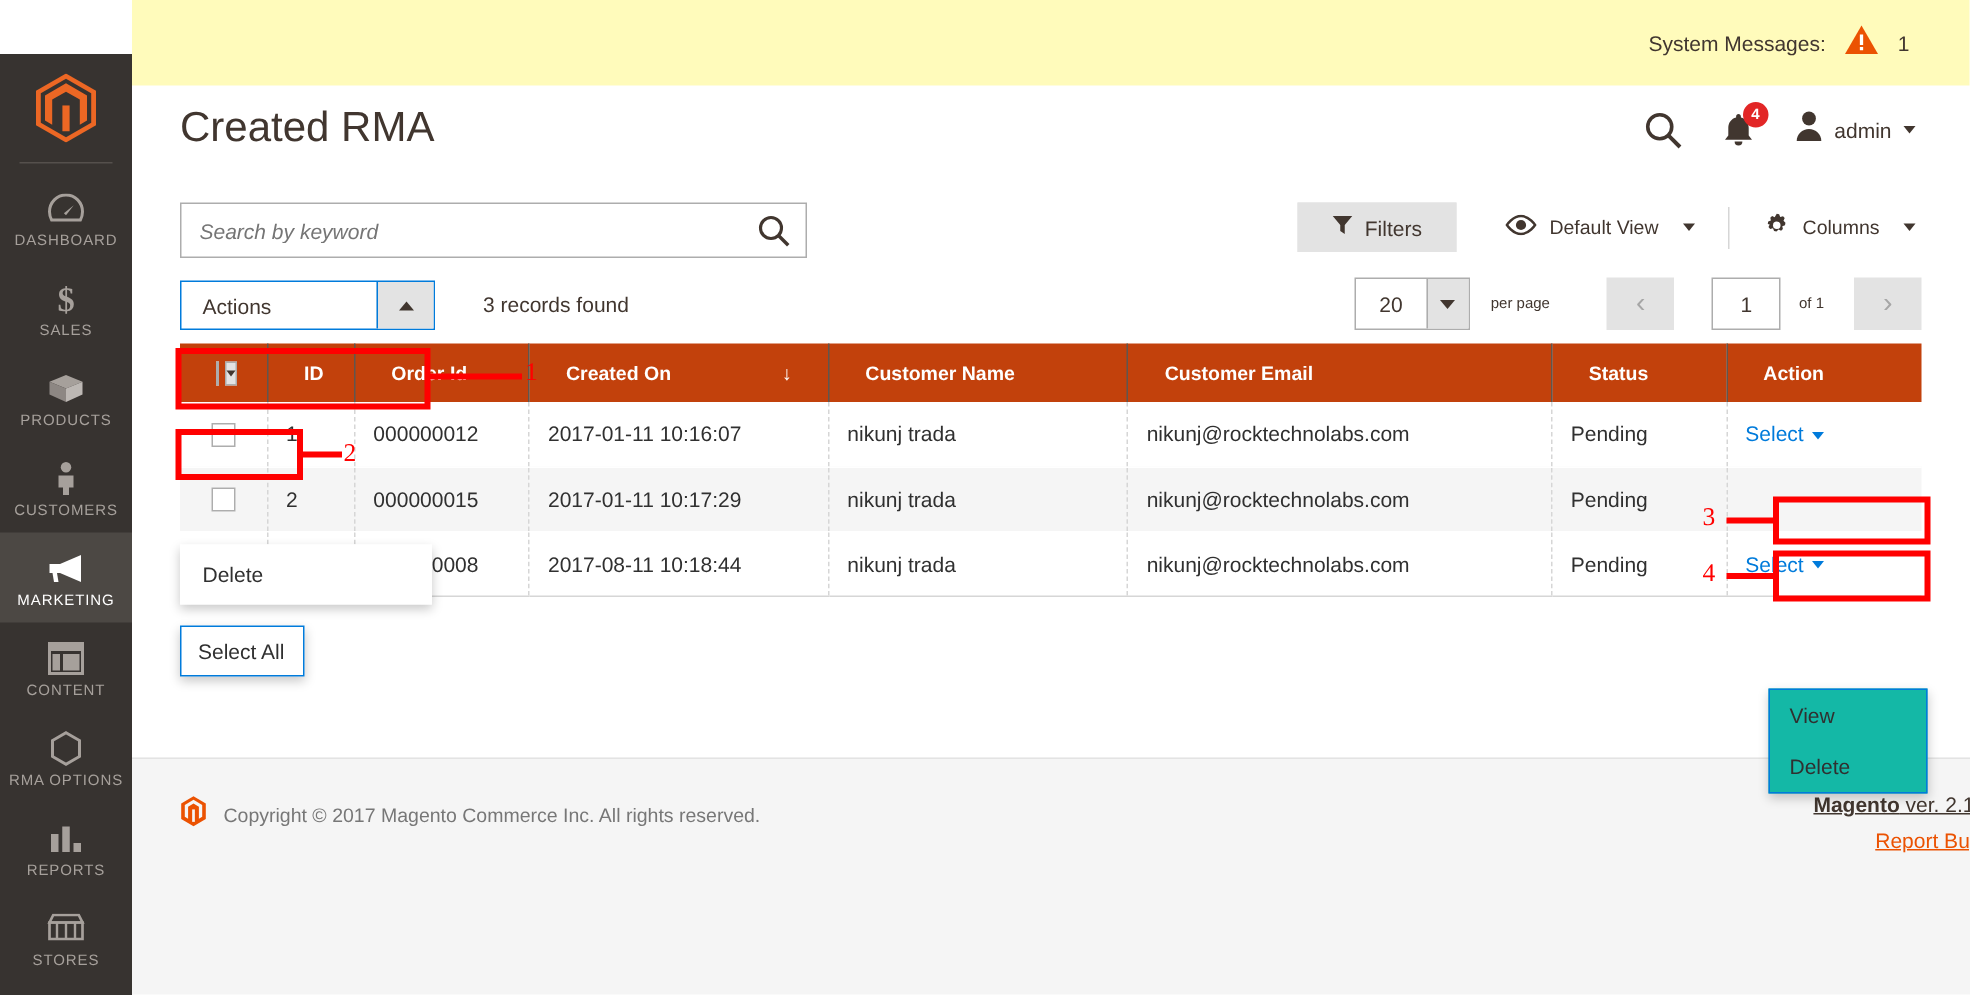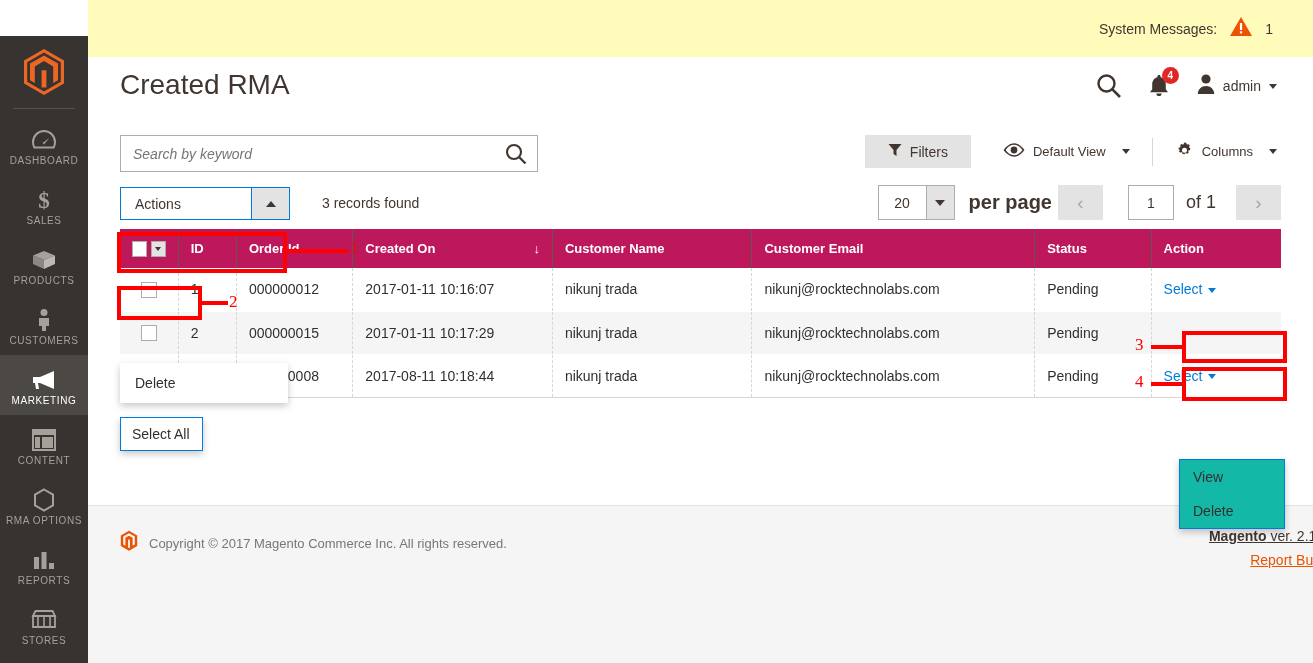--- a/index.html
+++ b/index.html
@@ -234,57 +234,57 @@
     display: flex; align-items: center; justify-content: center;
     cursor: pointer;
   }
   .caret-down-small {
     width: 0; height: 0;
     border-left: 5px solid transparent;
     border-right: 5px solid transparent;
     border-top: 6px solid #41362f;
   }
   #perpage-label {
-    font-size: 20px; color: #41362f;
-    margin-left: 14px; margin-right: 6px; font-weight: bold;
+    font-size: 10px; color: #41362f;
+    margin-left: 14px; margin-right: 38px;
   }
   .pager-arrow {
     width: 45px; height: 35px;
     background: #e3e3e3;
     display: flex; align-items: center; justify-content: center;
     cursor: pointer;
     font-size: 19px; color: #a6a6a6;
   }
   #page-input {
     width: 46px; height: 35px;
     border: 1px solid #adadad;
     background: #fff;
     margin-left: 25px;
     display: flex; align-items: center; justify-content: center;
     font-size: 14px; color: #41362f;
   }
   #page-of {
-    font-size: 18px; color: #41362f;
+    font-size: 10px; color: #41362f;
     margin: 0 20px 0 12px;
   }
 
   
   #grid-table {
     width: 100%;
     border-collapse: collapse;
     table-layout: fixed;
     position: relative;
   }
   #grid-table thead th {
-    background: #be185d;
+    background: #c2410c;
     color: #ffffff;
     font-size: 13px;
     font-weight: bold;
     text-align: left;
-    padding: 11px 12px;
+    padding: 11px 24px;
     height: 39px;
     border-right: 1px solid #5f564f;
     white-space: nowrap;
   }
   #grid-table thead th:last-child { border-right: none; }
   .sort-arrow { float: right; font-weight: normal; color: #ffffff; }
   #grid-table tbody td {
     font-size: 14px;
     color: #303030;
     padding: 12px;

